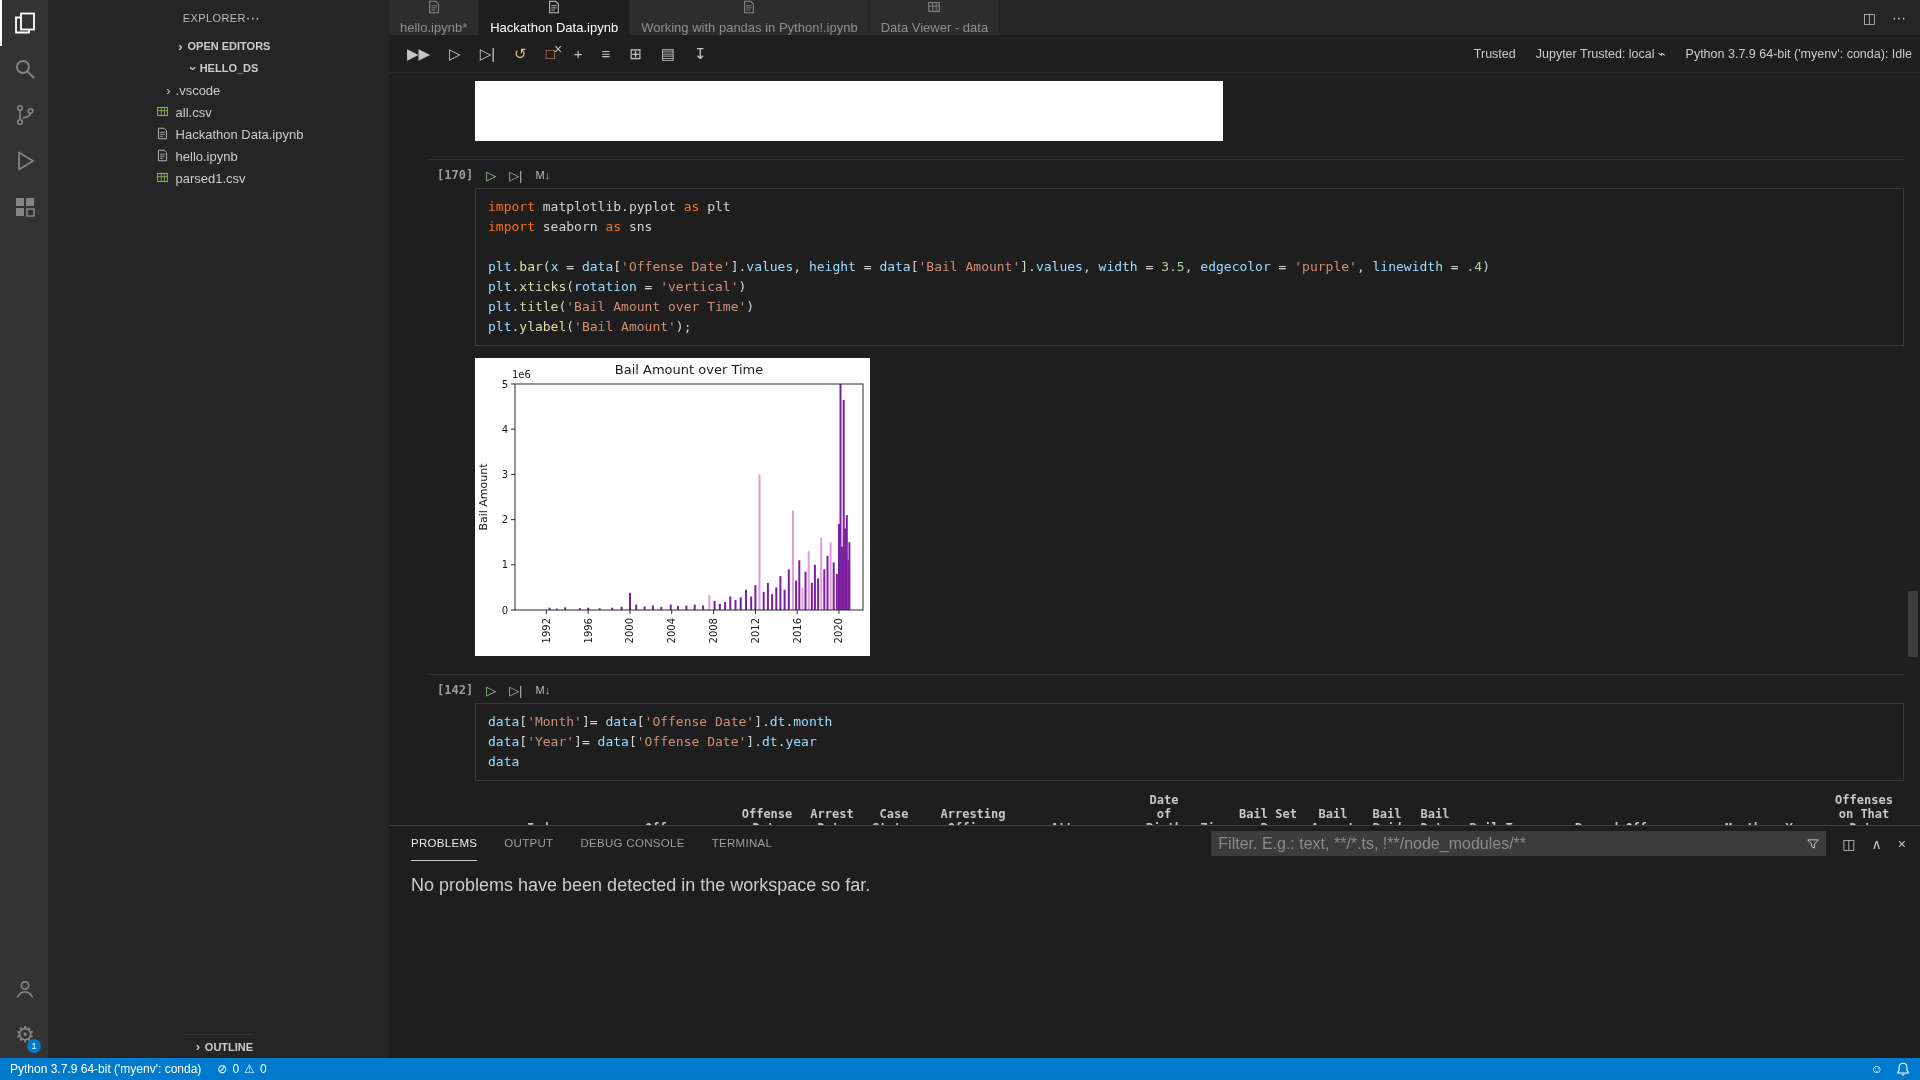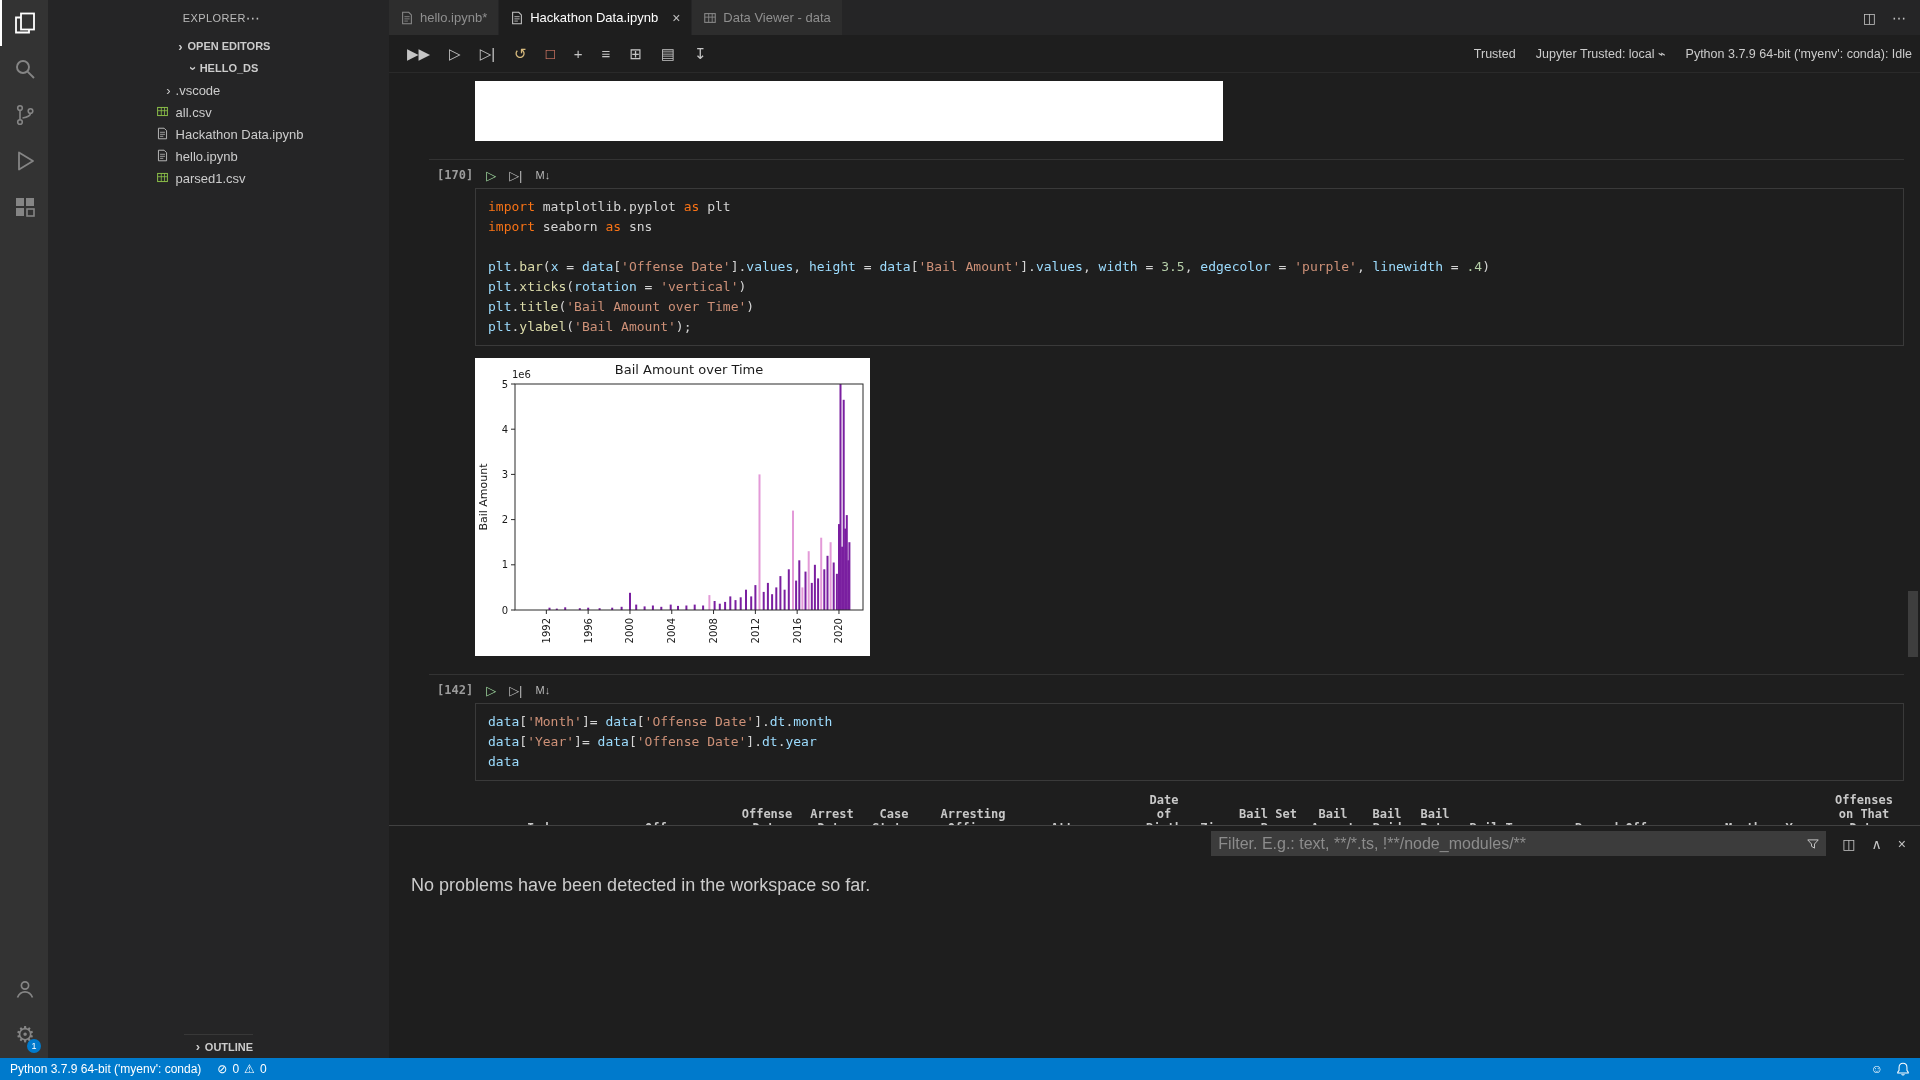--- a/index.html
+++ b/index.html
@@ -32,21 +32,21 @@
   .ficon { width:14px; height:14px; margin-right:6px; display:inline-flex; flex:none; }
   .ficon.csv { color:#8dc149; }
   .ficon.ipynb { color:#b8b8b8; }
   .outline-section { margin-top:auto; border-top:1px solid #383838; height:24px; }
 
   
   .editor-col { flex:1; min-width:0; display:flex; flex-direction:column; background:#1e1e1e; }
   .tab-bar { height:35px; background:#252526; display:flex; align-items:stretch; flex:none; }
   .tabs { display:flex; }
   .tab { display:flex; align-items:center; gap:6px; padding:0 11px; font-size:13px;
-    background:#2d2d2d; color:#8f8f8f; border-right:1px solid #252526; cursor:pointer; white-space:nowrap; }
+    background:#2d2d2d; color:#8f8f8f; border-right:1px solid #252526; cursor:pointer; white-space:nowrap;flex-direction:column; }
   .tab.active { background:#1e1e1e; color:#ffffff; }
   .tab svg { width:14px; height:14px; color:#8a8a8a; flex:none; }
   .tab.active svg { color:#c5c5c5; }
   .tab .close { margin-left:8px; color:#c0c0c0; font-size:14px; }
   .tab-actions { margin-left:auto; display:flex; align-items:center; gap:16px; padding-right:14px;
     color:#c5c5c5; font-size:14px; }
 
   .nb-toolbar { height:38px; display:flex; align-items:center; flex:none; border-bottom:1px solid #2a2a2a; }
   .nbt-icons { display:flex; align-items:center; gap:19px; padding-left:18px; font-size:15px; color:#c5c5c5; }
   .nbt-icons span { cursor:pointer; }
@@ -226,20 +226,29 @@
           </div>
           <div class="tab active">
             <span style="display:inline-flex">
               <svg viewBox="0 0 16 16" width="13" height="13">
                 <path d="M3 1.5h7l3 3v10H3z" fill="none" stroke="currentColor" stroke-width="1.2"></path>
                 <path d="M5 6.5h6 M5 9h6 M5 11.5h4" stroke="currentColor" stroke-width="1" fill="none"></path>
               </svg>
             </span>
             <span class="tlabel">Hackathon Data.ipynb</span>
             <span class="close">×</span>
+          </div>
+          <div class="tab">
+            <span style="display:inline-flex">
+              <svg viewBox="0 0 16 16" width="13" height="13">
+                <path d="M3 1.5h7l3 3v10H3z" fill="none" stroke="currentColor" stroke-width="1.2"></path>
+                <path d="M5 6.5h6 M5 9h6 M5 11.5h4" stroke="currentColor" stroke-width="1" fill="none"></path>
+              </svg>
+            </span>
+            <span class="tlabel">Working with pandas in Python!.ipynb</span>
           </div>
           <div class="tab">
             <span style="display:inline-flex">
               <svg viewBox="0 0 16 16" width="13" height="13">
                 <rect x="2" y="3" width="12" height="10" fill="none" stroke="currentColor" stroke-width="1.2"></rect>
                 <path d="M2 7h12 M6.5 3v10 M10.5 3v10" stroke="currentColor" stroke-width="1" fill="none"></path>
               </svg>
             </span>
             <span class="tlabel">Data Viewer - data</span>
           </div>
@@ -418,20 +427,26 @@
             <div class="df-th" style="width: 74px;">Offenses
 on That
 Date</div>
           </div>
       </div>
       <div class="nb-scrollbar"></div>
     </div>
 
     <div class="panel">
       <div class="panel-header">
+        <div style="display:flex;">
+            <span class="panel-tab active">PROBLEMS</span>
+            <span class="panel-tab">OUTPUT</span>
+            <span class="panel-tab">DEBUG CONSOLE</span>
+            <span class="panel-tab">TERMINAL</span>
+          </div>
         <div class="panel-filter">
           <input placeholder="Filter. E.g.: text, **/*.ts, !**/node_modules/**" style="">
           <span class="funnel">
             <svg width="12" height="12" viewBox="0 0 16 16">
                 <path d="M1 2.5h14L10 8v5.5L6 11V8z" fill="none" stroke="currentColor" stroke-width="1.3"></path>
               </svg>
           </span>
         </div>
         <span class="panel-icon">◫</span>
         <span class="panel-icon">∧</span>

